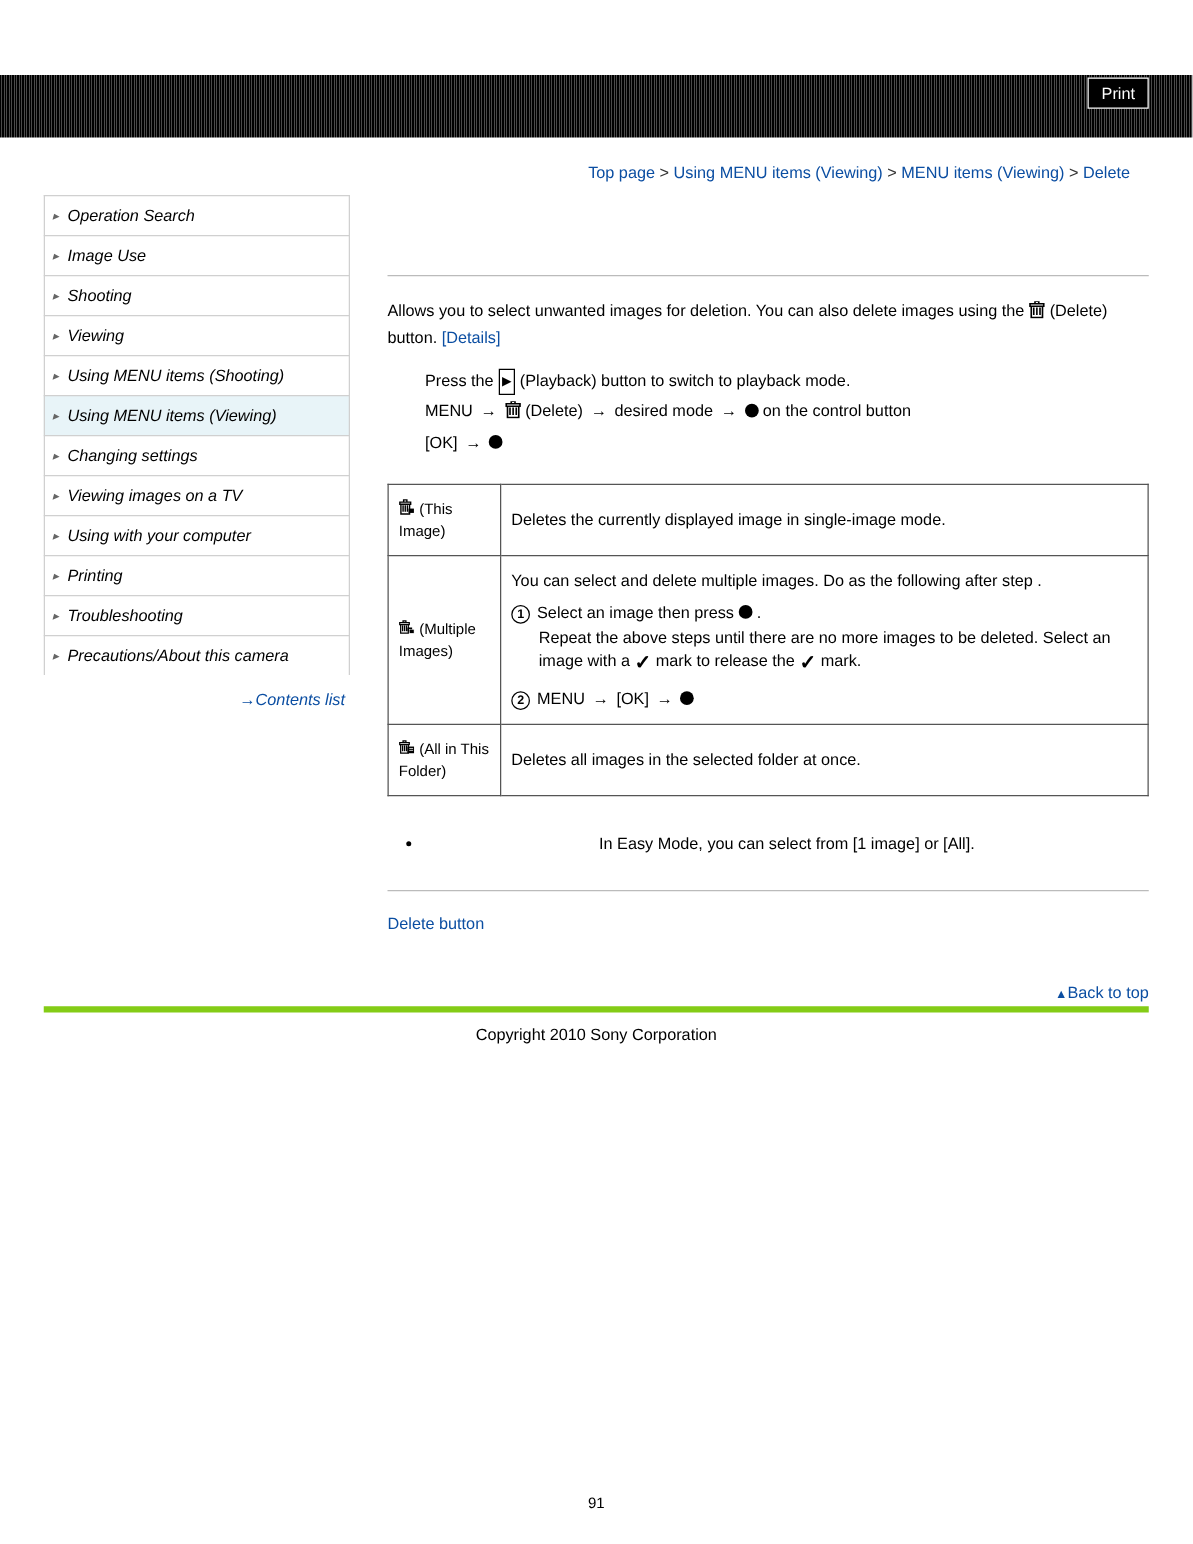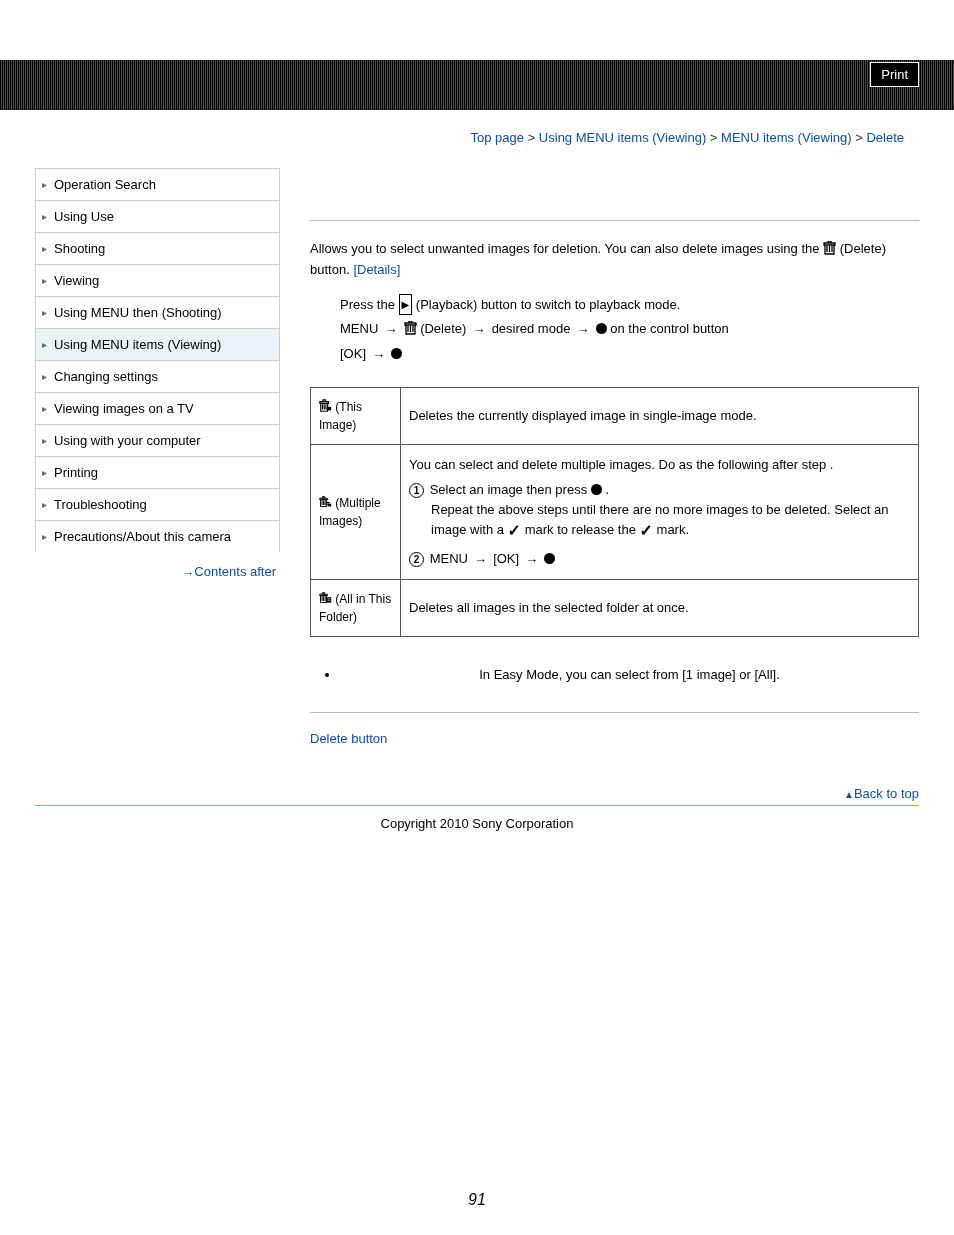--- a/index.html
+++ b/index.html
@@ -8,21 +8,21 @@
     .top-banner { height: 60px; background: #fff; }
     .stripe-bar { height: 50px; background: repeating-linear-gradient(90deg, #000 0, #000 1px, #4a4a4a 1px, #4a4a4a 2px); position: relative; }
     .print-btn { position: absolute; right: 35px; top: 2px; background: #000; color: #fff; border: 1px solid #fff; padding: 4px 10px; font-size: 13px; cursor: pointer; }
     
     .container { display: flex; padding: 0 35px; gap: 30px; }
     .breadcrumb { text-align: right; padding: 20px 50px 10px; font-size: 13px; }
     .breadcrumb a { color: #0b4ea2; text-decoration: none; }
     .breadcrumb .sep { color: #333; }
     .breadcrumb .current { color: #0b4ea2; }
     
-    .sidebar { width: 245px; flex-shrink: 0; margin-top: 13px; }
+    .sidebar { width: 245px; flex-shrink: 0; margin-top: 1px; font-style: italic; }
     .nav-item { border: 1px solid #d0d0d0; border-bottom: none; padding: 8px 10px 8px 18px; position: relative; cursor: pointer; background: #fff; }
     .nav-item:last-of-type { border-bottom: 1px solid #d0d0d0; }
     .nav-item::before { content: "\25B8"; position: absolute; left: 6px; color: #666; font-size: 10px; top: 10px; }
     .nav-item.active { background: #e8f4f8; }
     .contents-link { text-align: right; padding: 12px 4px 0 0; color: #0b4ea2; cursor: pointer; }
     .contents-link::before { content: "\2192 "; color: #0b4ea2; font-weight: bold; }
     
     .main { flex: 1; padding-top: 55px; }
     .main hr { border: none; border-top: 1px solid #bbb; margin: 10px 0 18px; }
     .intro { line-height: 1.6; margin-bottom: 12px; }
@@ -40,26 +40,26 @@
     .circle-num { display: inline-block; border: 1.5px solid #000; border-radius: 50%; width: 15px; height: 15px; text-align: center; line-height: 13px; font-size: 10px; font-weight: bold; vertical-align: 0; margin-right: 2px; }
     .check { display: inline-block; font-size: 16px; font-weight: bold; vertical-align: -2px; }
     .sub-indent { padding-left: 22px; }
     
     .note-list { margin-bottom: 30px; text-align: center; }
     .note-list li { list-style: disc; margin-left: 30px; }
     
     hr.section { border: none; border-top: 1px solid #bbb; margin: 10px 0 18px; }
     .related-link { color: #0b4ea2; cursor: pointer; margin-bottom: 40px; display: block; }
     
-    .back-top-row { border-bottom: 1px solid #84cc16; padding-bottom: 4px; margin: 0 35px; text-align: right; }
+    .back-top-row { border-bottom: 5px solid #84cc16; padding-bottom: 4px; margin: 0 35px; text-align: right; }
     .back-top { color: #0b4ea2; cursor: pointer; font-size: 13px; }
     .back-top::before { content: "\25B2 "; font-size: 10px; }
     
     .copyright { text-align: center; padding: 10px 0; font-size: 13px; }
-    .page-num { text-align: center; padding: 350px 0 20px; font-size: 16px; font-style: italic; }
+    .page-num { text-align: center; padding: 350px 0 20px; font-size: 12px; }
     
     .trash-icon { display:inline-block; width:13px; height:14px; vertical-align:-2px; }
   </style>
 </head>
 <body>
 
 <div class="top-banner"></div>
 <div class="stripe-bar">
   <button class="print-btn">Print</button>
 </div>
@@ -70,32 +70,32 @@
   <a>Using MENU items (Viewing)</a>
   <span class="sep"> &gt; </span>
   <a>MENU items (Viewing)</a>
   <span class="sep"> &gt; </span>
   <span class="current">Delete</span>
 </div>
 
 <div class="container">
   <div class="sidebar">
     <div class="nav-item">Operation Search</div>
-    <div class="nav-item">Using Use</div>
+    <div class="nav-item">Image Use</div>
     <div class="nav-item">Shooting</div>
     <div class="nav-item">Viewing</div>
-    <div class="nav-item">Using MENU then (Shooting)</div>
+    <div class="nav-item">Using MENU items (Shooting)</div>
     <div class="nav-item active">Using MENU items (Viewing)</div>
     <div class="nav-item">Changing settings</div>
     <div class="nav-item">Viewing images on a TV</div>
     <div class="nav-item">Using with your computer</div>
     <div class="nav-item">Printing</div>
     <div class="nav-item">Troubleshooting</div>
     <div class="nav-item">Precautions/About this camera</div>
-    <div class="contents-link">Contents after</div>
+    <div class="contents-link">Contents list</div>
   </div>
 
   <div class="main">
     <hr>
 
     <div class="intro">
       <span>Allows you to select unwanted images for deletion. You can also delete images using the </span>
       <svg class="trash-icon" viewBox="0 0 13 14">
           <path d="M2 4h9v9H2z M1 2h11v2H1z M5 0h3v2H5z M4 5v6 M6.5 5v6 M9 5v6" fill="none" stroke="#000" stroke-width="1.3"></path>
         </svg>

